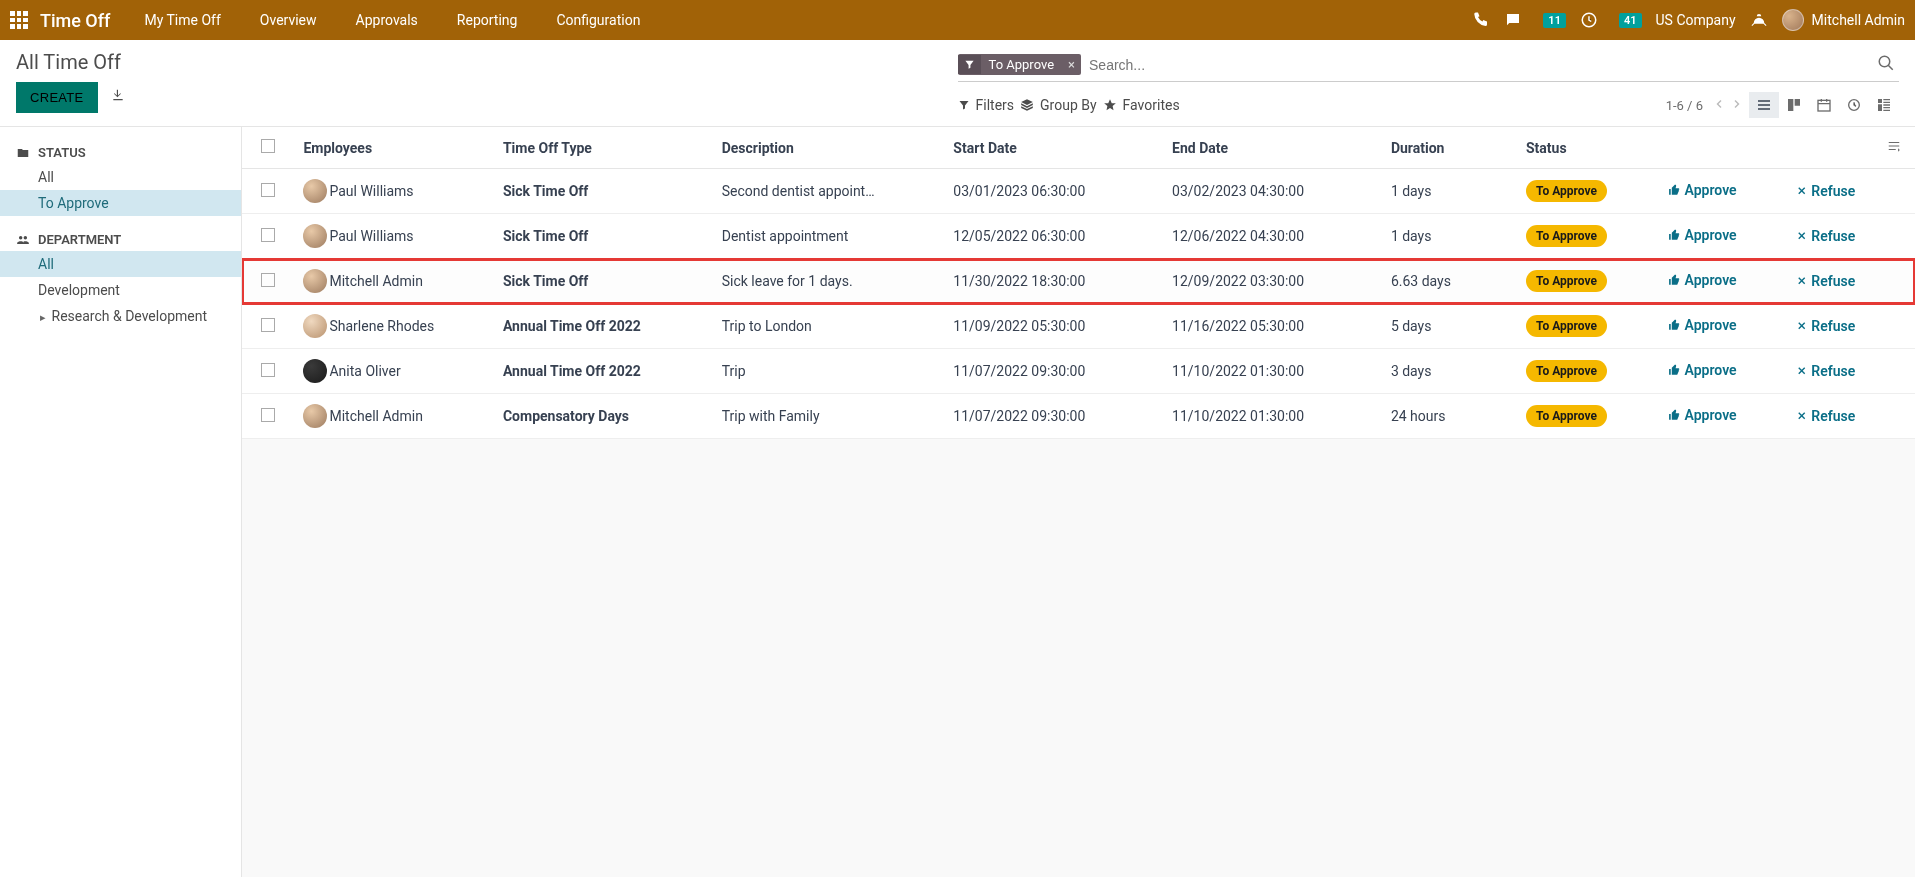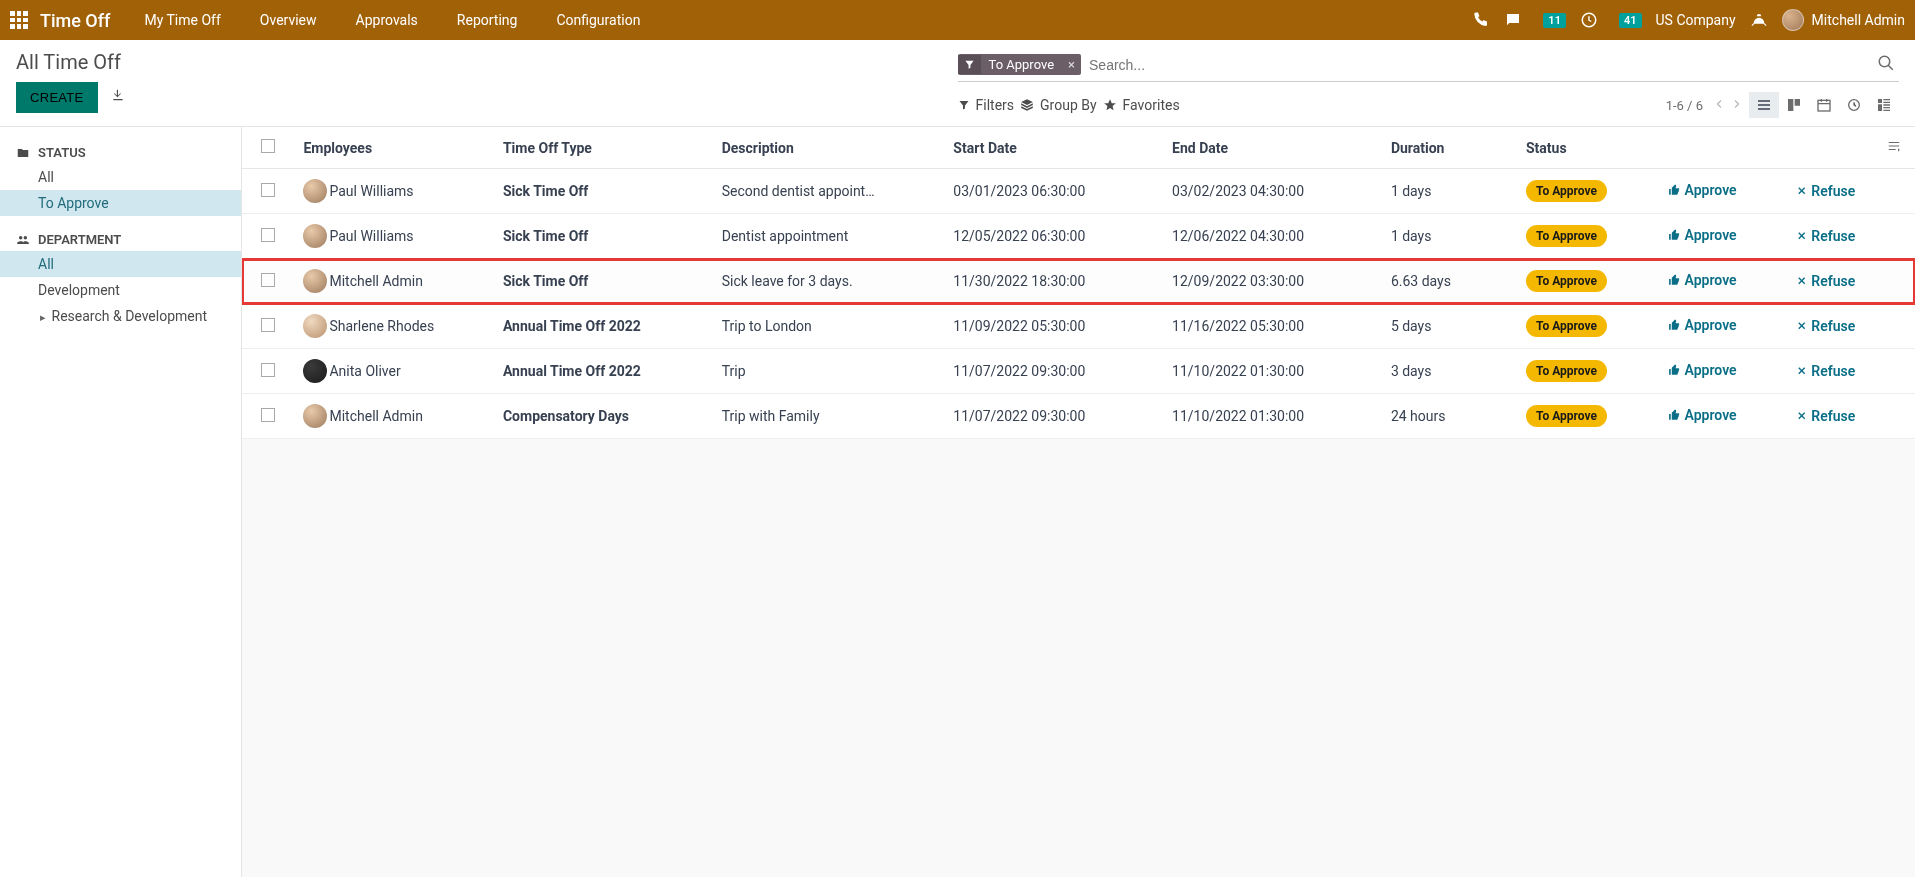--- a/index.html
+++ b/index.html
@@ -323,21 +323,21 @@
           <tr class="highlight">
             <td class="col-chk"><span class="chk"></span></td>
             <td>
               <div class="emp-cell">
                 <span class="row-avatar "></span>
                 <span>Mitchell Admin</span>
               </div>
             </td>
             <td class="bold">Sick Time Off</td>
             <td>
-              <div class="desc-trunc">Sick leave for 3 days.</div>
+              <div class="desc-trunc">Sick leave for 1 days.</div>
             </td>
             <td>11/30/2022 18:30:00</td>
             <td>12/09/2022 03:30:00</td>
             <td>6.63 days</td>
             <td><span class="status-pill">To Approve</span></td>
             <td><span class="action-link"><svg width="13" height="13" viewBox="0 0 24 24">
                   <path fill="currentColor" d="M2 20h3V9H2v11zm19-10c0-1-.9-2-2-2h-5l1-4V3c0-.4-.2-.8-.5-1L13 1 7 7v13h10l3-7v-3z"></path>
                 </svg> Approve</span></td>
             <td><span class="action-link"><svg width="11" height="11" viewBox="0 0 24 24">
                   <path fill="currentColor" d="M19 6L6 19M6 6l13 13" stroke="currentColor" stroke-width="3"></path>

